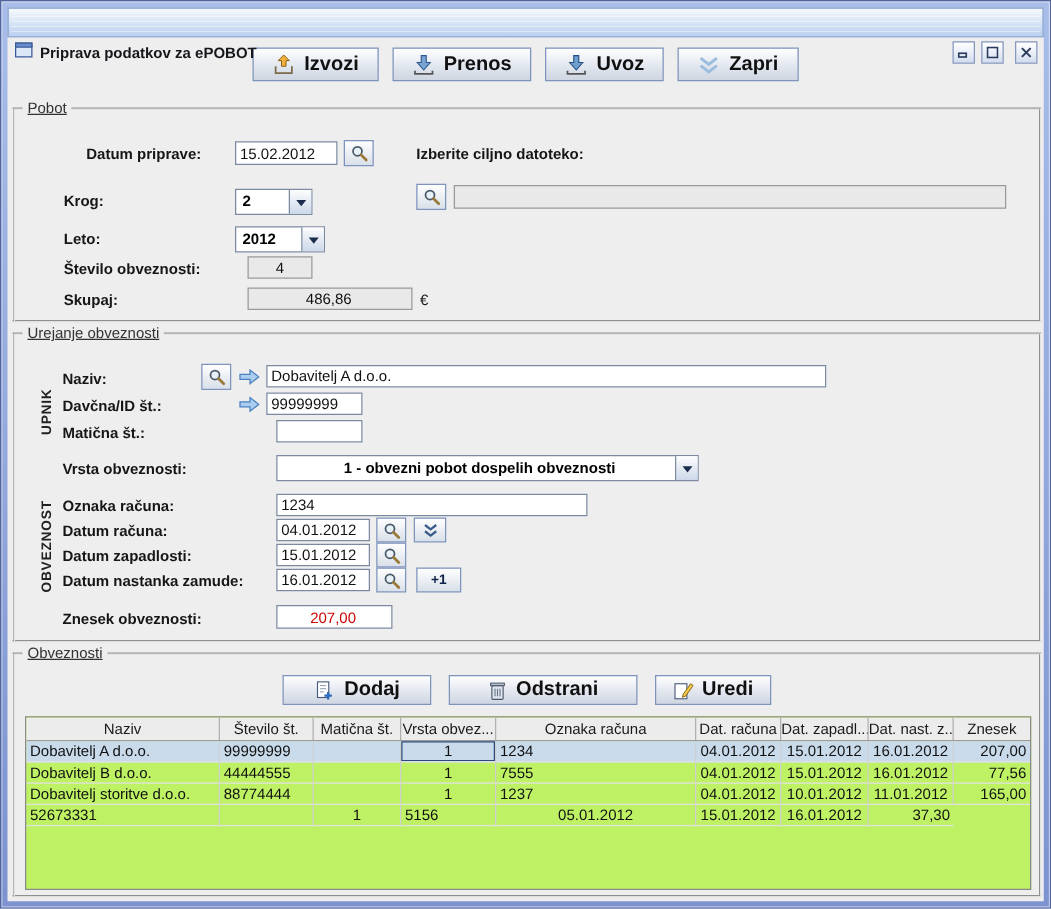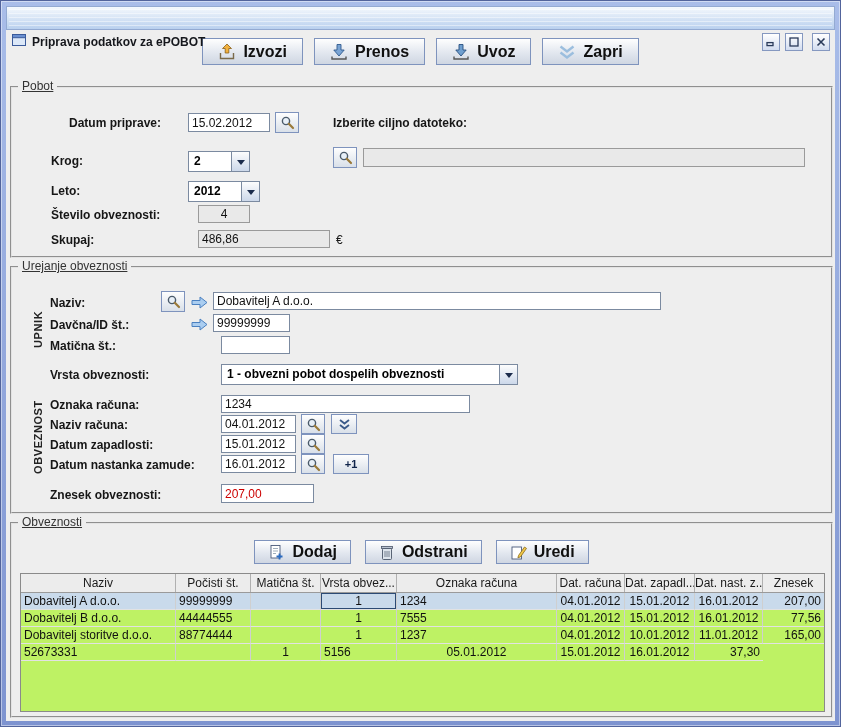--- a/index.html
+++ b/index.html
@@ -39,21 +39,21 @@
   .grp-title { position:absolute; top:-9px; left:6px; background:#eeeeee;
     padding:0 4px; font-size:12px; color:#333;text-decoration:underline; }
 
   .lbl { position:absolute; font-size:12px; font-weight:bold; color:#161616; white-space:nowrap; }
   .plain { position:absolute; font-size:12px; color:#161616; }
 
   .tf { position:absolute; height:19px; border:1px solid #7b8aa0; background:#fff;
     padding:0 3px; font-family:"Liberation Sans",sans-serif; font-size:12px; color:#111; }
   .tf.ro { background:#e9e9e9; border-color:#9a9a9a; }
   .tf.ctr { text-align:center; }
-  .tf.rt { text-align:left; padding-right:5px; }
+  .tf.rt { text-align:center; padding-right:5px; }
   .tf.red { color:#cc0000; }
 
   .combo { position:absolute; height:21px; border:1px solid #7b8aa0; background:#fff;
     display:flex; align-items:stretch; }
   .combo-value { flex:1; font-size:12px; font-weight:bold; line-height:19px;
     padding:0 5px; overflow:hidden; white-space:nowrap; }
   .combo-arrow { width:18px; border-left:1px solid #7b8aa0;
     background:linear-gradient(#fdfdfd,#ccd8ea);
     display:flex; align-items:center; justify-content:center; }
   .combo-arrow i { border:4px solid transparent; border-top:5px solid #1c2c4c;
@@ -217,31 +217,31 @@
         <svg width="17" height="13" viewBox="0 0 17 13">
             <path d="M1 4.5h8V1l7 5.5-7 5.5V8.5H1z" fill="#aacdf0" stroke="#4a80c0"></path>
           </svg>
       </span>
       <input class="tf" style="left: 201px; top: 46px; width: 77px; height: 18px;" value="99999999">
 
       <span class="lbl" style="left:38px; top:71px;">Matična št.:</span>
       <input class="tf" style="left: 209px; top: 68px; width: 69px; height: 18px;" value="">
 
       <span class="lbl" style="left:38px; top:100px;">Vrsta obveznosti:</span>
-      <span class="combo" style="left:209px; top:96px; width:297px;">
+      <span class="combo" style="left:209px; top:96px; width:338px;padding-left:48px;">
         <span class="combo-value">1 - obvezni pobot dospelih obveznosti</span>
         <span class="combo-arrow">
             <i></i>
           </span>
       </span>
 
       <span class="lbl" style="left:38px; top:130px;">Oznaka računa:</span>
       <input class="tf" style="left: 209px; top: 127px; width: 249px; height: 18px;" value="1234">
 
-      <span class="lbl" style="left:38px; top:150px;">Naziv računa:</span>
+      <span class="lbl" style="left:38px; top:150px;">Datum računa:</span>
       <input class="tf" style="left: 209px; top: 147px; width: 75px; height: 18px;" value="04.01.2012">
       <span class="mini-btn" style="left:289px; top:146px; width:24px; height:20px;">
         <svg width="15" height="15" viewBox="0 0 15 15">
             <circle cx="6" cy="6" r="3.6" fill="#e8f0f8" stroke="#4a5a6a" stroke-width="1.4"></circle>
             <line x1="8.8" y1="8.8" x2="13" y2="13" stroke="#9a7a3a" stroke-width="2.2" stroke-linecap="round"></line>
           </svg>
       </span>
       <span class="mini-btn" style="left:319px; top:146px; width:26px; height:20px;">
         <svg width="13" height="11" viewBox="0 0 13 11">
             <path d="M2 1l4.5 3.5L11 1M2 6l4.5 3.5L11 6" fill="none" stroke="#3a5a8a" stroke-width="1.8"></path>
@@ -268,49 +268,49 @@
       <span class="mini-btn" style="left:321px; top:186px; width:36px; height:20px;">+1</span>
 
       <span class="lbl" style="left:38px; top:220px;">Znesek obveznosti:</span>
       <input class="tf rt red" style="left: 209px; top: 216px; width: 93px; height: 19px;" value="207,00">
     </div>
 
     <div class="grp" style="left:4px; top:492px; width:823px; height:196px;">
       <span class="grp-title">Obveznosti</span>
 
       <div style="position:absolute; left:0; right:0; top:16px; display:flex; justify-content:center; gap:14px;">
-        <span class="btn" style="height:24px; padding:0 13px;">
+        <span class="btn" style="height:24px; padding:0 24px;">
           <svg width="17" height="17" viewBox="0 0 17 17">
               <rect x="3" y="1.5" width="9" height="12.5" fill="#fff" stroke="#4a5a7a" stroke-width=".9"></rect>
               <path d="M5 4.5h5M5 7h5M5 9.5h3" stroke="#8899aa" stroke-width=".8"></path>
               <path d="M11.5 9.5v6M8.5 12.5h6" stroke="#2a6ac0" stroke-width="1.8"></path>
             </svg>
           <span>Dodaj</span>
         </span>
-        <span class="btn" style="height:24px; padding:0 13px;">
+        <span class="btn" style="height:24px; padding:0 30px;">
           <svg width="16" height="17" viewBox="0 0 16 17">
               <rect x="3.5" y="4.5" width="9" height="11" rx="1" fill="#dde4ec" stroke="#4a5568" stroke-width=".9"></rect>
               <rect x="2.5" y="2.5" width="11" height="2" fill="#b9c2d0" stroke="#4a5568" stroke-width=".8"></rect>
               <path d="M6 7v6M8 7v6M10 7v6" stroke="#6a7587" stroke-width=".9"></path>
             </svg>
           <span>Odstrani</span>
         </span>
         <span class="btn" style="height:24px; padding:0 13px;">
           <svg width="17" height="17" viewBox="0 0 17 17">
               <rect x="2" y="3" width="9.5" height="12" fill="#fff" stroke="#4a5a7a" stroke-width=".9"></rect>
               <path d="M8.5 11.5L14.5 3l2 1.4-6 8.5-2.6.9z" fill="#f0c84a" stroke="#8a6a1a" stroke-width=".8"></path>
             </svg>
           <span>Uredi</span>
         </span>
       </div>
 
       <div class="table">
         <div class="thead cols">
           <span class="th">Naziv</span>
-          <span class="th">Počisti št.</span>
+          <span class="th">Število št.</span>
           <span class="th">Matična št.</span>
           <span class="th">Vrsta obvez...</span>
           <span class="th">Oznaka računa</span>
           <span class="th">Dat. računa</span>
           <span class="th">Dat. zapadl...</span>
           <span class="th">Dat. nast. z...</span>
           <span class="th">Znesek</span>
         </div>
 
         <div class="tr cols selected">

